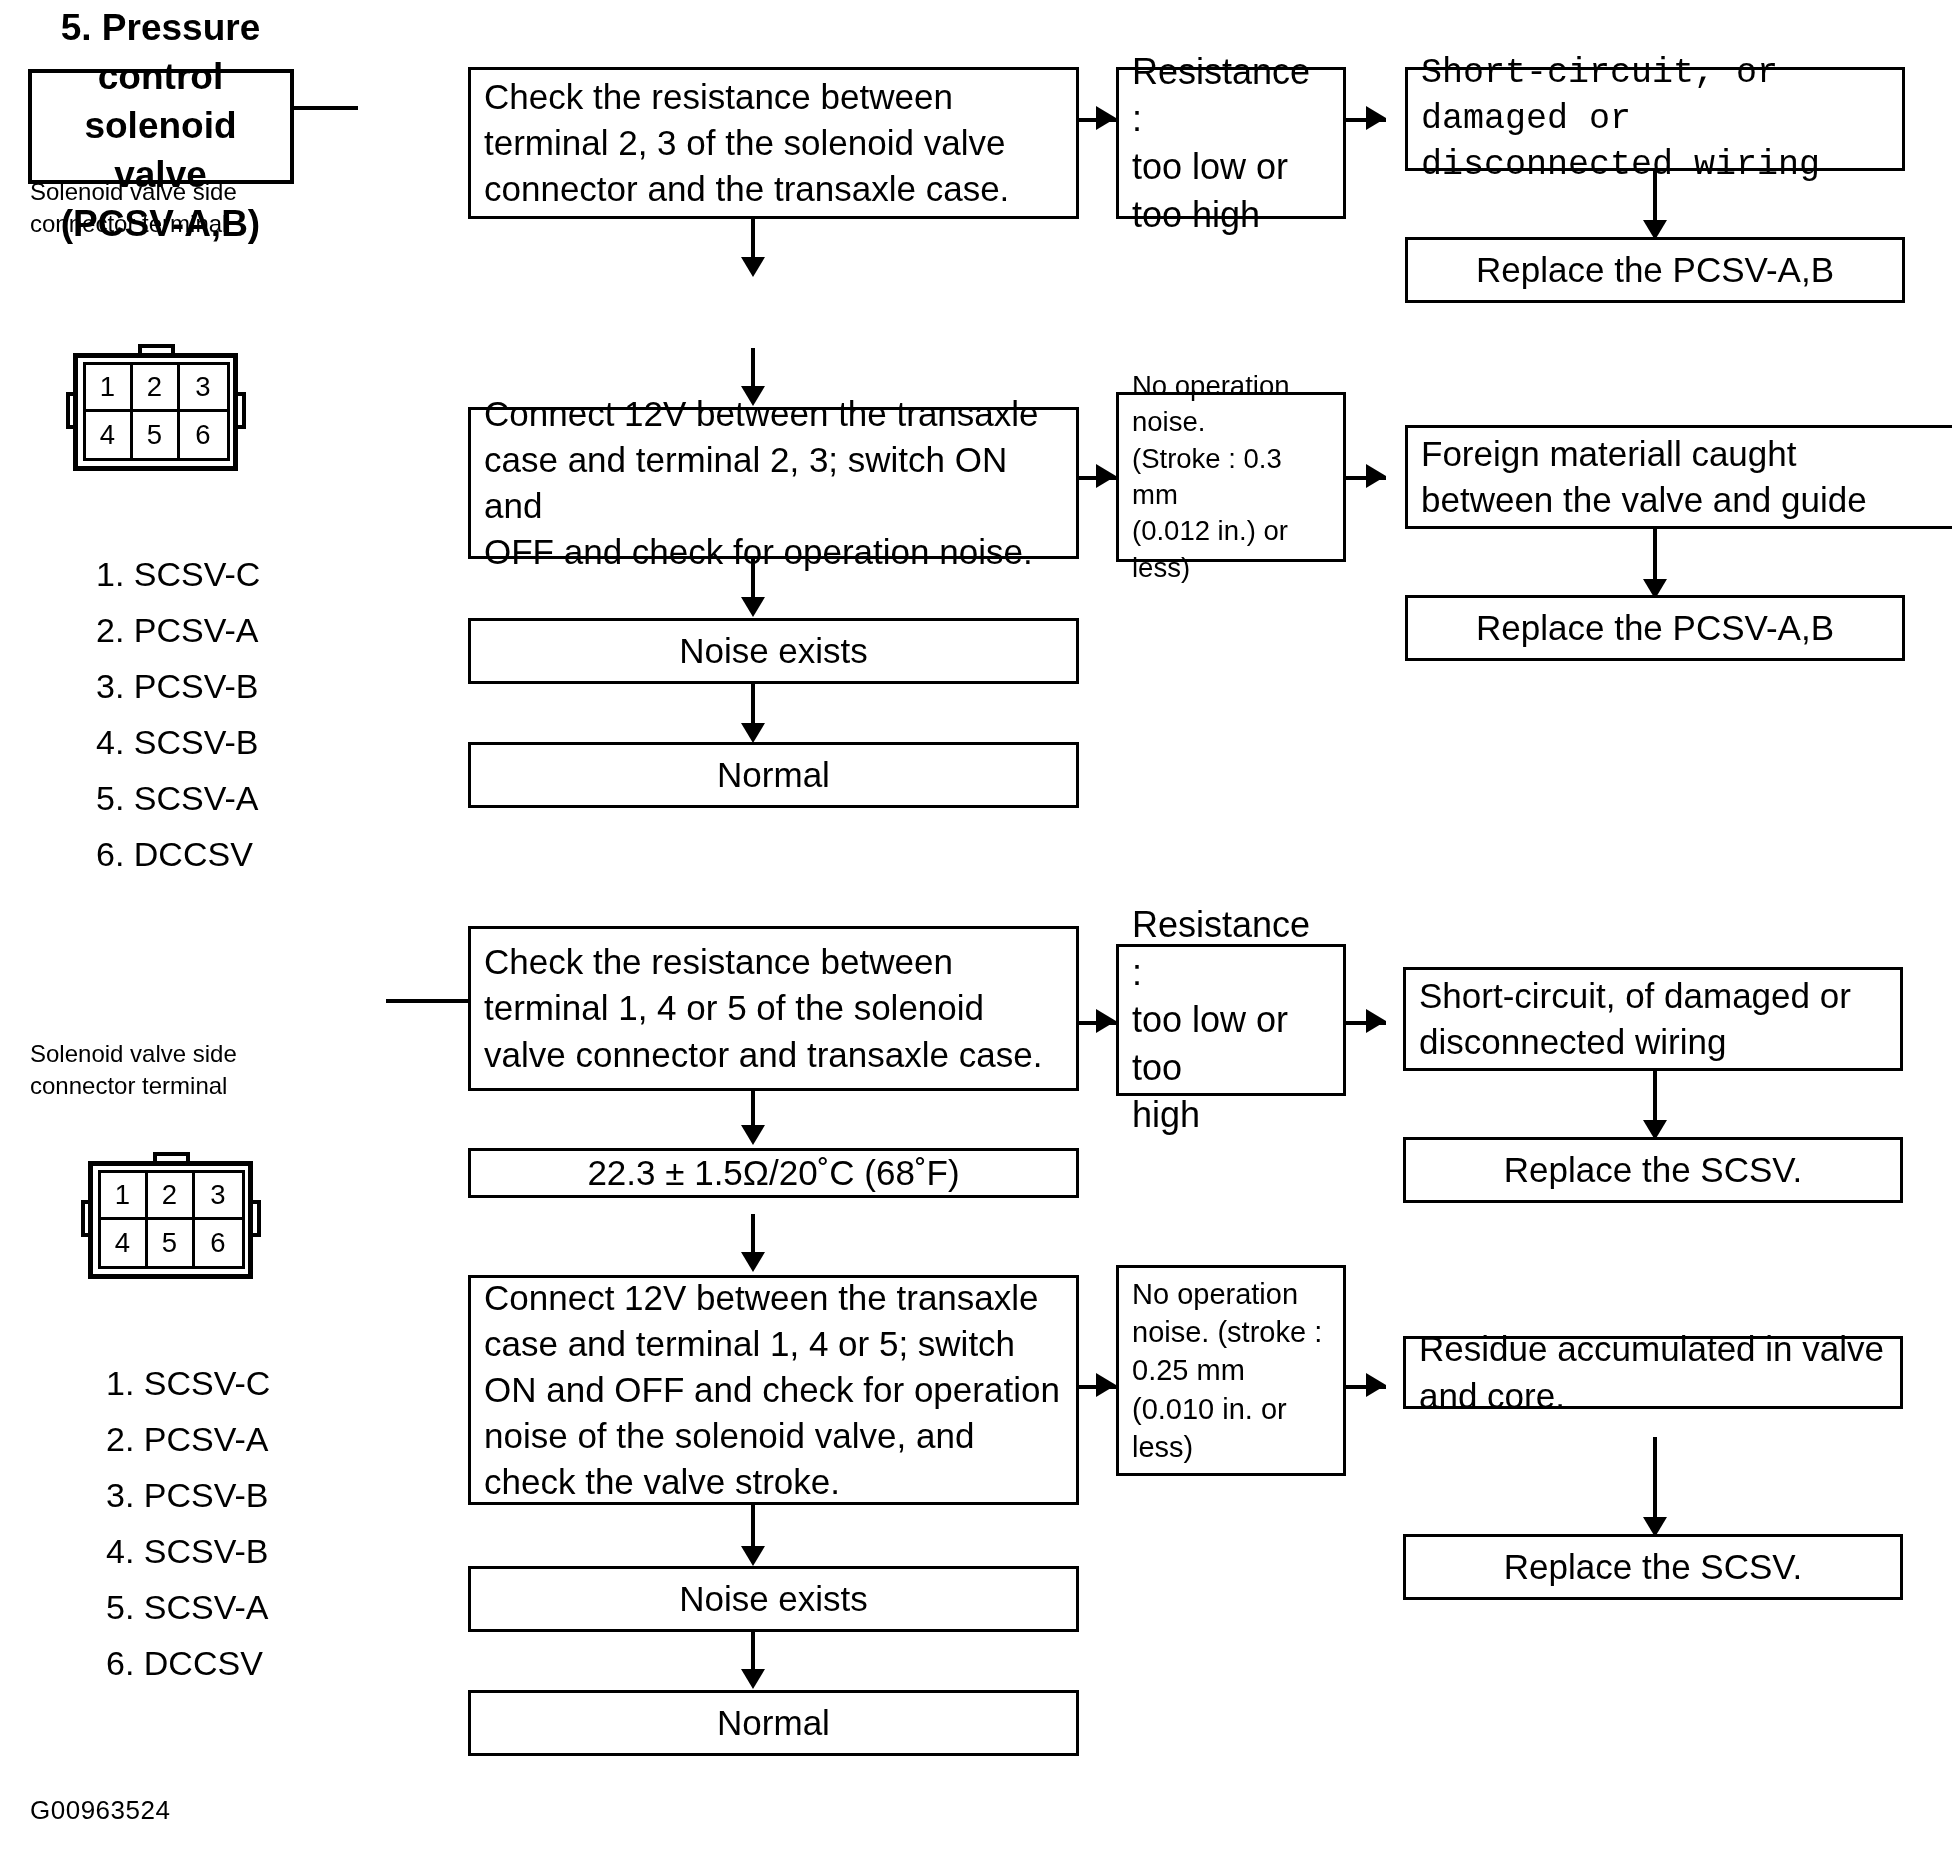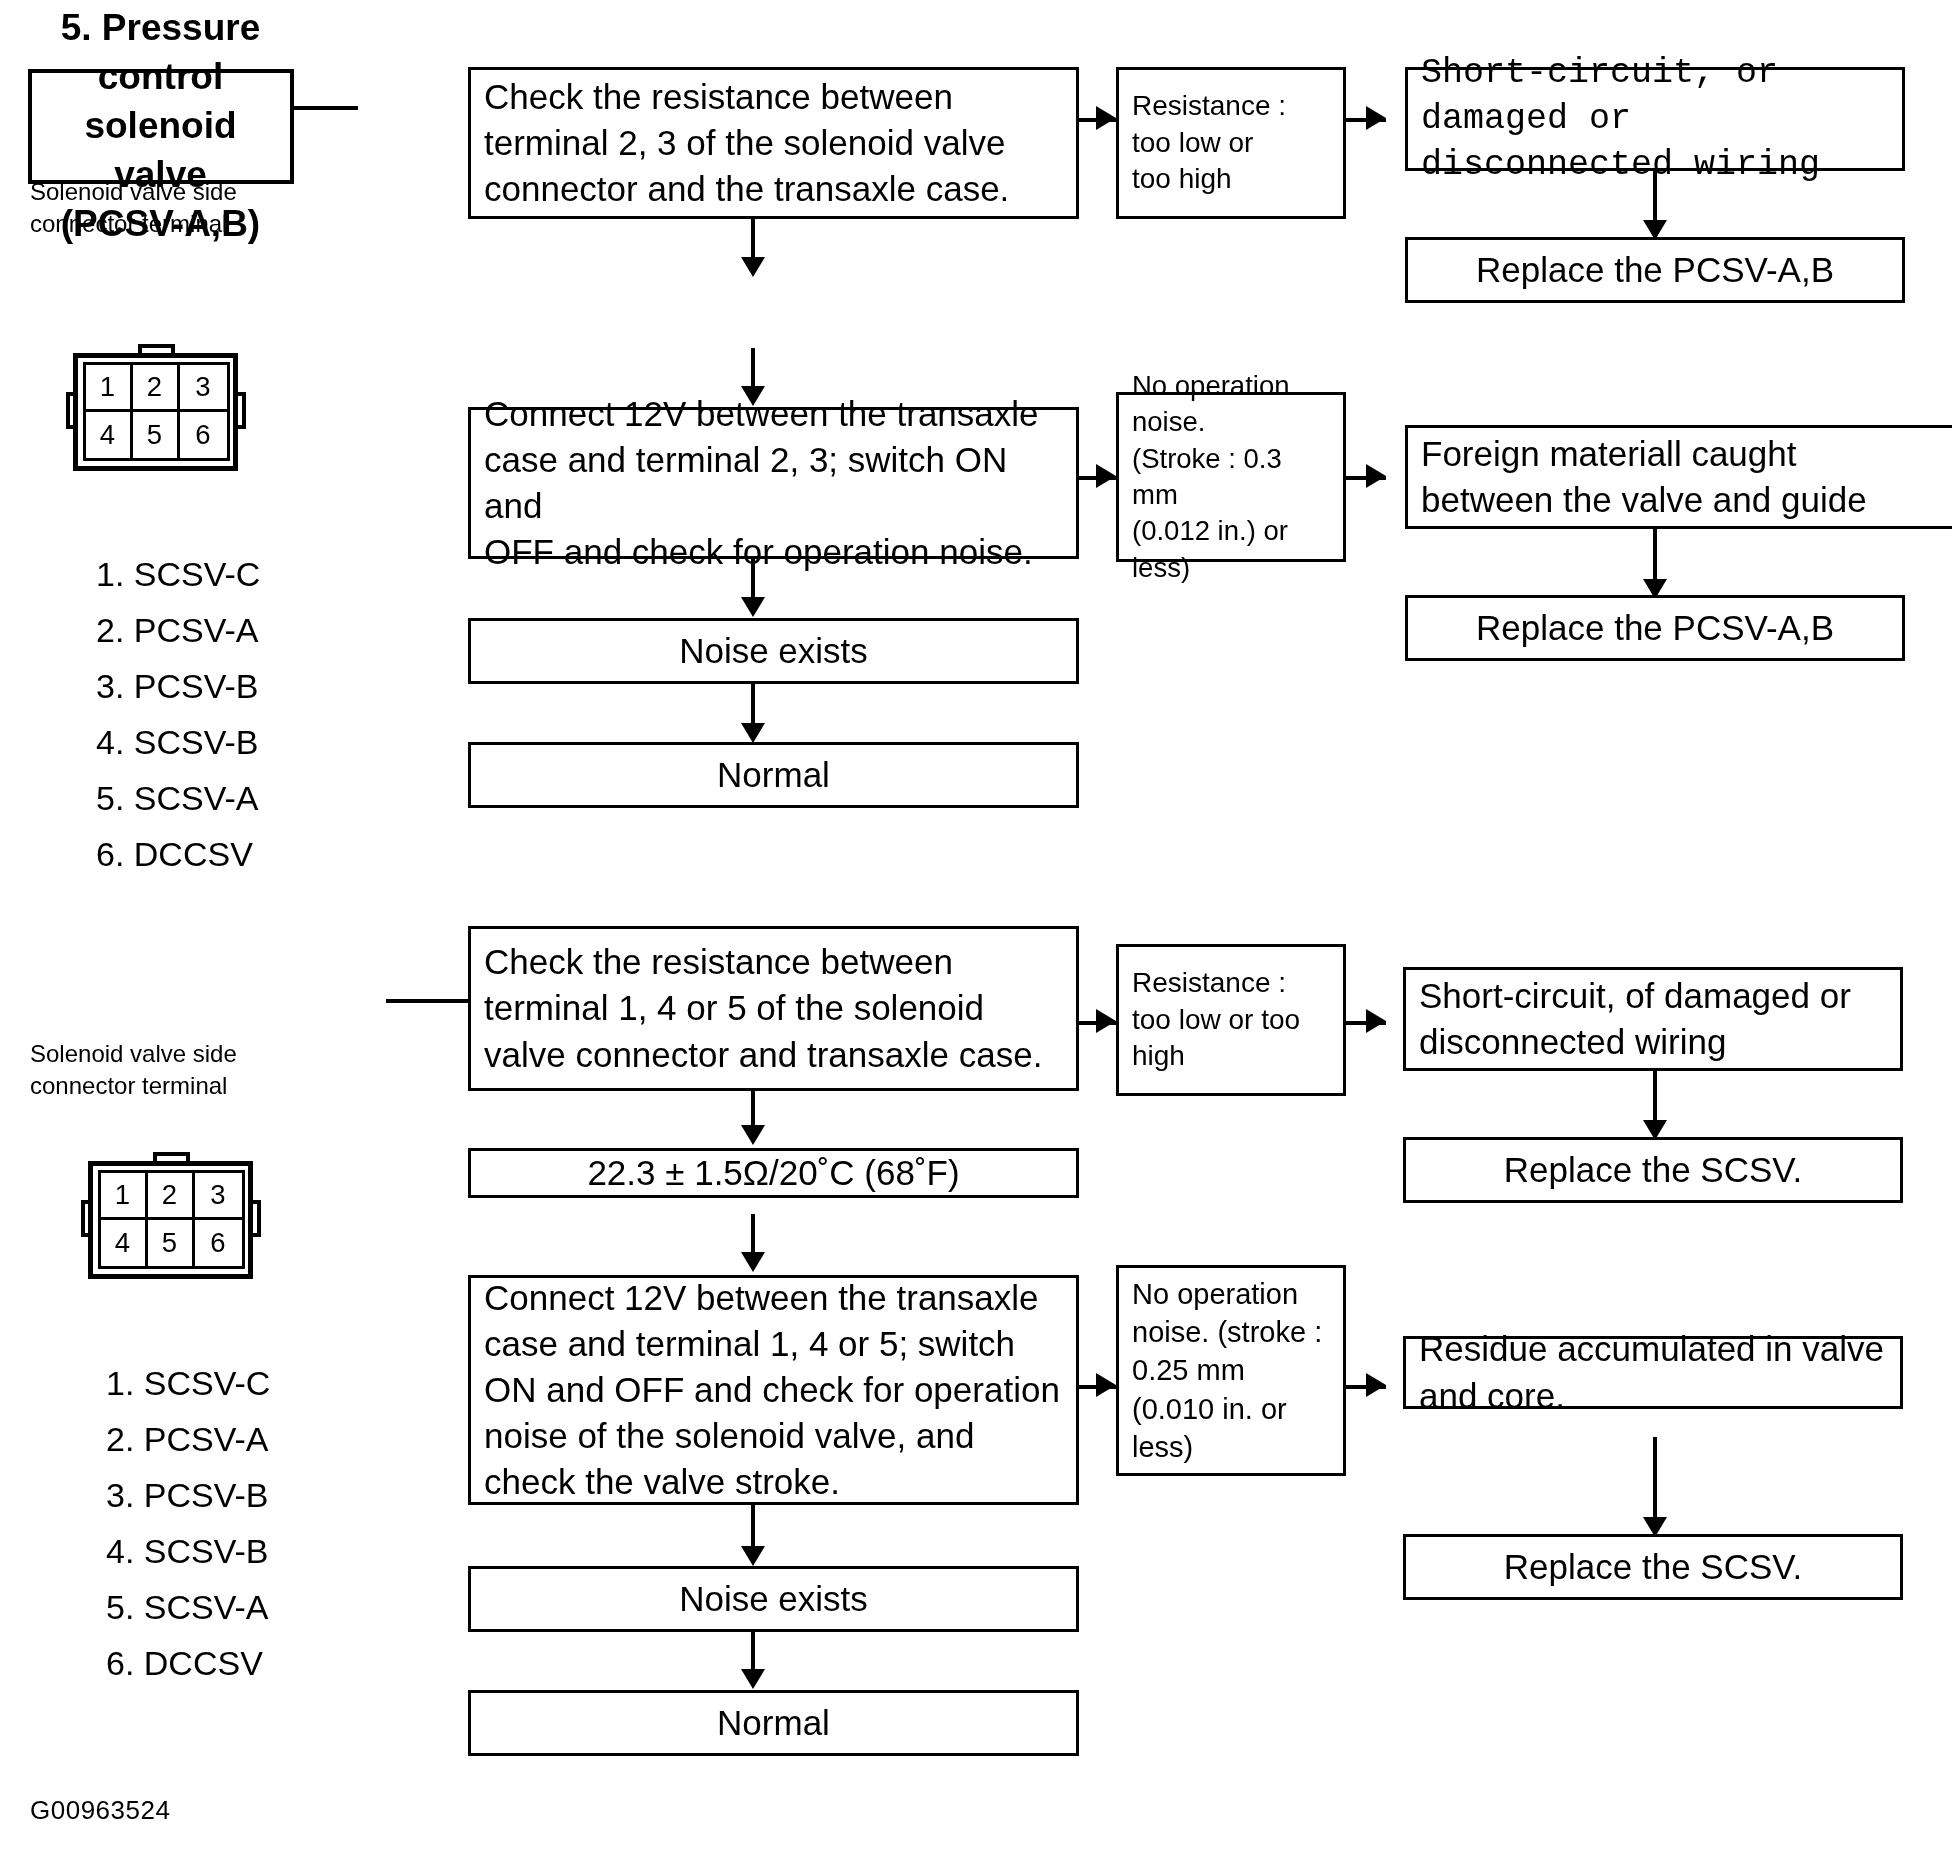--- a/index.html
+++ b/index.html
@@ -27,21 +27,21 @@
     display: flex;
     align-items: center;
     padding: 5.5px 13px;
     line-height: 1.32;
     font-size: 35px;
     white-space: pre-line;
   }
   .box.center  { justify-content: center; text-align: center; }
   .box.left    { justify-content: flex-start; text-align: left; }
   .box.bold    { font-weight: bold; margin-top: 18px; }
-  .box.small   { font-size: 28px; }
+  .box.small   { font-size: 36px; }
   .box.title   { border-width: 4.6px; }
 
   
   .vline, .hline {
     position: absolute;
     background: #000;
   }
   .vline { width: 3.7px; }
   .hline { height: 3.7px; }
 

